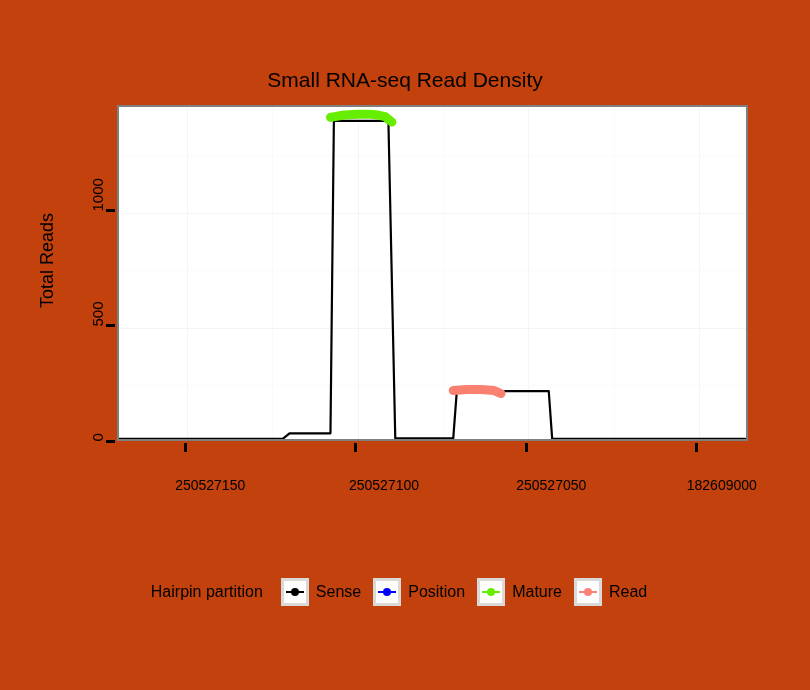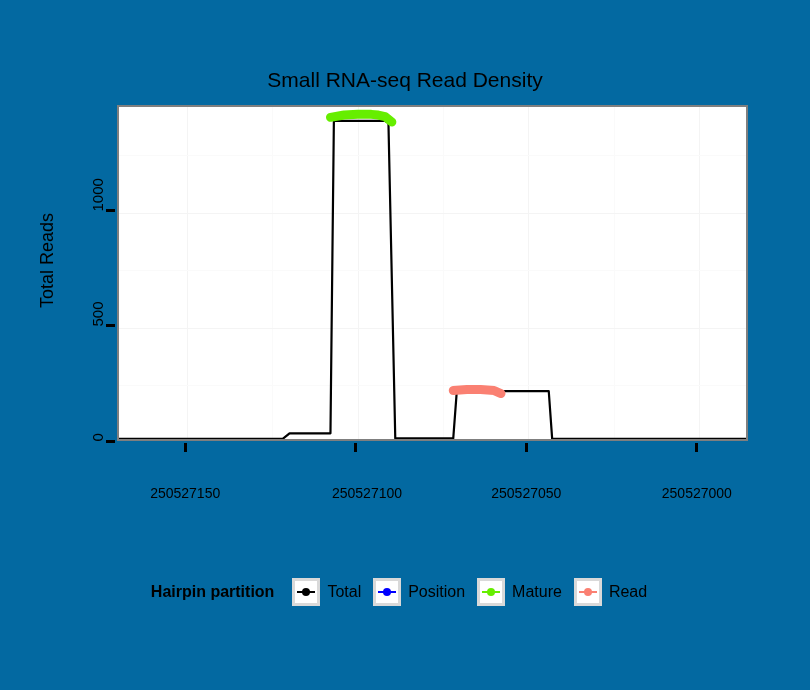--- a/index.html
+++ b/index.html
@@ -10,21 +10,21 @@
   body {
     width: 810px;
     height: 690px;
     font-family: "Liberation Sans", sans-serif;
     overflow: hidden;
   }
   #figure {
     position: relative;
     width: 810px;
     height: 690px;
-    background: #0369a1;
+    background: #c2410c;
   }
   
   #chart-title {
     position: absolute;
     left: 0;
     top: 68px;
     width: 810px;
     text-align: center;
     font-size: 21px;
     color: #000000;
@@ -84,22 +84,21 @@
     white-space: nowrap;
     transform-origin: 100% 50%;
     transform: rotate(-90deg);
     text-align: center;
   }
   .xtick-label {
     position: absolute;
     font-size: 14px;
     color: #000000;
     white-space: nowrap;
-    text-align: center;
-    margin-top: 8px;
+    text-align: right;
   }
   #ylab {
     position: absolute;
     left: -33px;
     top: 250px;
     width: 160px;
     text-align: center;
     font-size: 18px;
     color: #000000;
     transform: rotate(-90deg);
@@ -122,21 +121,21 @@
     top: 578px;
     width: 810px;
     display: flex;
     flex-direction: row;
     align-items: center;
     justify-content: center;
     gap: 0px;
   }
   #legend-title {
     font-size: 16px;
-    font-weight: bold;
+    font-weight: normal;
     color: #000000;
     margin-right: 18px;
     white-space: nowrap;
   }
   .legend-entry {
     display: flex;
     flex-direction: row;
     align-items: center;
     margin-right: 12px;
   }
@@ -210,38 +209,38 @@
       <div class="ytick-label" style="left: 97px; top: 433px; width: 0px; position: absolute; transform: translateX(-100%) rotate(-90deg); transform-origin: 100% 50%;">0</div>
       <div class="tick-mark ytick" style="top: 324.432px;"></div>
       <div class="ytick-label" style="left: 97px; top: 317.932px; width: 0px; position: absolute; transform: translateX(-100%) rotate(-90deg); transform-origin: 100% 50%;">500</div>
       <div class="tick-mark ytick" style="top: 209.363px;"></div>
       <div class="ytick-label" style="left: 97px; top: 202.863px; width: 0px; position: absolute; transform: translateX(-100%) rotate(-90deg); transform-origin: 100% 50%;">1000</div>
     </div>
   <div id="x-axis">
       <div class="tick-mark xtick" style="left: 183.716px;"></div>
       <div class="xtick-label" style="left: 125.216px; width: 120px; top: 477px;">250527150</div>
       <div class="tick-mark xtick" style="left: 354.257px;"></div>
-      <div class="xtick-label" style="left: 307px; width: 120px; top: 477px;">250527100</div>
+      <div class="xtick-label" style="left: 299px; width: 120px; top: 477px;">250527100</div>
       <div class="tick-mark xtick" style="left: 524.797px;"></div>
       <div class="xtick-label" style="left: 466.297px; width: 120px; top: 477px;">250527050</div>
       <div class="tick-mark xtick" style="left: 695.338px;"></div>
-      <div class="xtick-label" style="left: 636.838px; width: 120px; top: 477px;">250527000</div>
+      <div class="xtick-label" style="left: 636.838px; width: 120px; top: 477px;">182609000</div>
     </div>
 
   <div id="ylab">Total Reads</div>
 
   <div id="legend">
     <div id="legend-title">Hairpin partition</div>
 
   <div class="legend-entry">
         <div class="legend-key">
           <div class="keyline" style="background: rgb(0, 0, 0);"></div>
           <div class="keypoint" style="background: rgb(0, 0, 0);"></div>
         </div>
-        <div class="legend-label">Total</div>
+        <div class="legend-label">Sense</div>
       </div>
       <div class="legend-entry">
         <div class="legend-key">
           <div class="keyline" style="background: rgb(0, 0, 255);"></div>
           <div class="keypoint" style="background: rgb(0, 0, 255);"></div>
         </div>
         <div class="legend-label">Position</div>
       </div>
       <div class="legend-entry">
         <div class="legend-key">

